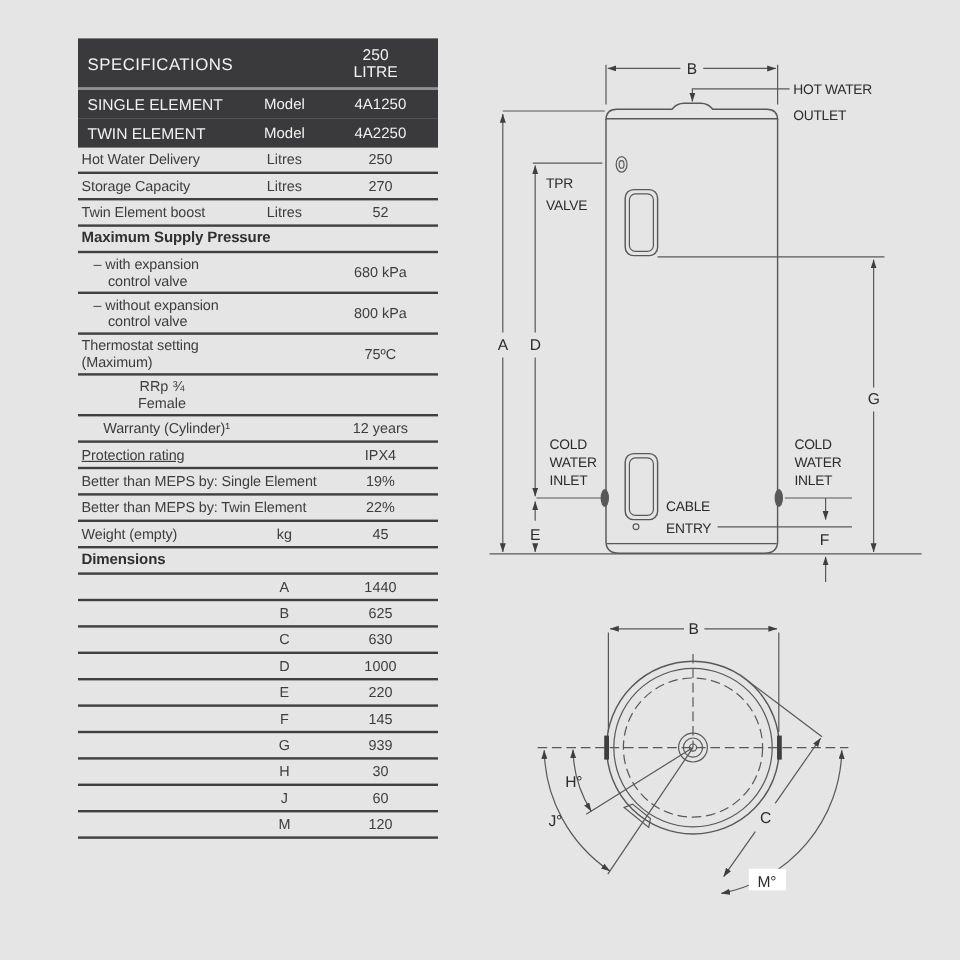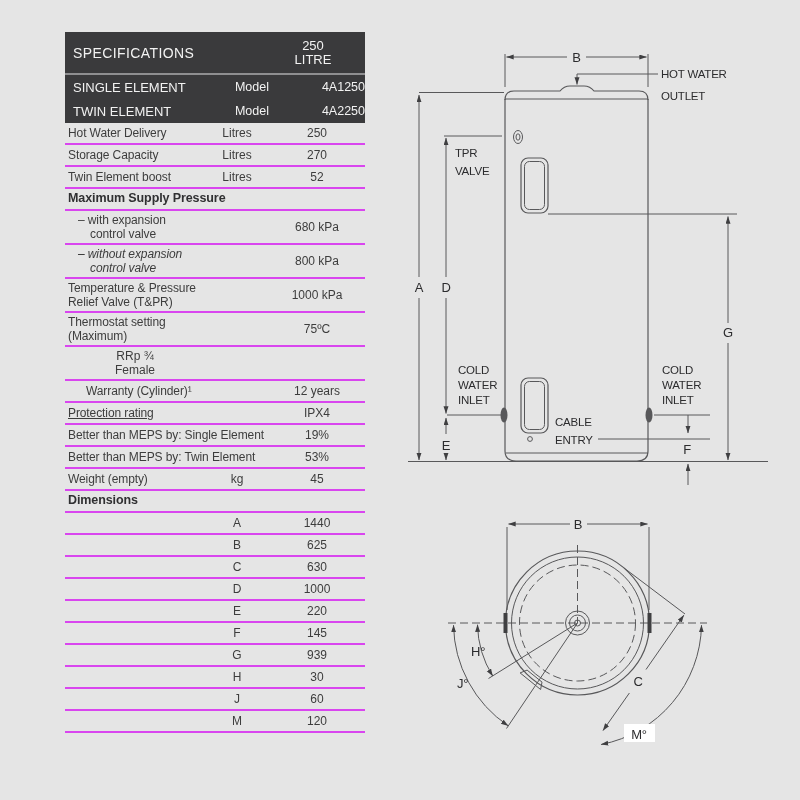--- a/index.html
+++ b/index.html
@@ -16,25 +16,25 @@
     grid-template-columns:1fr 104px; align-items:center; height:41px; padding:0 0 0 8px;
   }
   .hdr-title { font-size:14px; letter-spacing:.4px; }
   .hdr-cap { font-size:13px; text-align:center; white-space:pre-line; line-height:14px; }
   .hdr-sep { height:2px; background:#8f8f91; }
   .model-row {
     background:#3a3a3c; color:#f2f2f2; display:grid;
     grid-template-columns:1fr 64px 96px; align-items:center; height:24px; padding-left:8px;
     font-size:13px;
   }
-  .model-row .c-unit, .model-row .c-value { text-align:right; font-size:12.5px; }
+  .model-row .c-unit, .model-row .c-value { text-align:center; font-size:12.5px; }
   .rows { }
   .t-row {
     display:grid; grid-template-columns:1fr 64px 96px; align-items:center;
-    border-bottom:2px solid #d946ef; min-height:22px; padding:3px 0 2px;
+    border-bottom:2px solid #404040; min-height:22px; padding:3px 0 2px;
     font-size:12px; line-height:13.5px;
   }
   .t-row .c-label { white-space:pre-wrap; padding-left:3px; letter-spacing:-.1px; }
   .t-row .c-unit  { text-align:center; }
   .t-row .c-value { text-align:center; white-space:pre-line; }
   .t-row.section .c-label { font-weight:bold; color:#303032; font-size:12.5px; }
   .t-row.indent .c-label { padding-left:25px; text-indent:-12px; }
 
   
   svg { position:absolute; overflow:visible; }
@@ -98,32 +98,26 @@
     </div>
 
     <div class="t-row indent">
       <div class="c-label" style="grid-column: 1 / 3;">– with expansion
 control valve</div>
 
       <div class="c-value">680 kPa</div>
     </div>
 
     <div class="t-row indent">
-      <div class="c-label" style="grid-column: 1 / 3; font-style: italic;">– without expansion
+      <div class="c-label" style="grid-column: 1 / 3;">– without expansion
 control valve</div>
 
       <div class="c-value">800 kPa</div>
     </div>
 
-    <div class="t-row">
-      <div class="c-label" style="grid-column: 1 / 3;">Temperature &amp; Pressure
-Relief Valve (T&amp;PR)</div>
-
-      <div class="c-value">1000 kPa</div>
-    </div>
 
 
     <div class="t-row">
       <div class="c-label" style="grid-column: 1 / 3;">Thermostat setting
 (Maximum)</div>
 
       <div class="c-value">75ºC</div>
     </div>
 
     <div class="t-row">
@@ -146,21 +140,21 @@
 
     <div class="t-row">
       <div class="c-label" style="grid-column: 1 / 3;">Better than MEPS by: Single Element</div>
 
       <div class="c-value">19%</div>
     </div>
 
     <div class="t-row">
       <div class="c-label" style="grid-column: 1 / 3;">Better than MEPS by: Twin Element</div>
 
-      <div class="c-value">53%</div>
+      <div class="c-value">22%</div>
     </div>
 
     <div class="t-row">
       <div class="c-label">Weight (empty)</div>
       <div class="c-unit">kg</div>
       <div class="c-value">45</div>
     </div>
 
     <div class="t-row section">
       <div class="c-label" style="grid-column: 1 / 4;">Dimensions</div>

